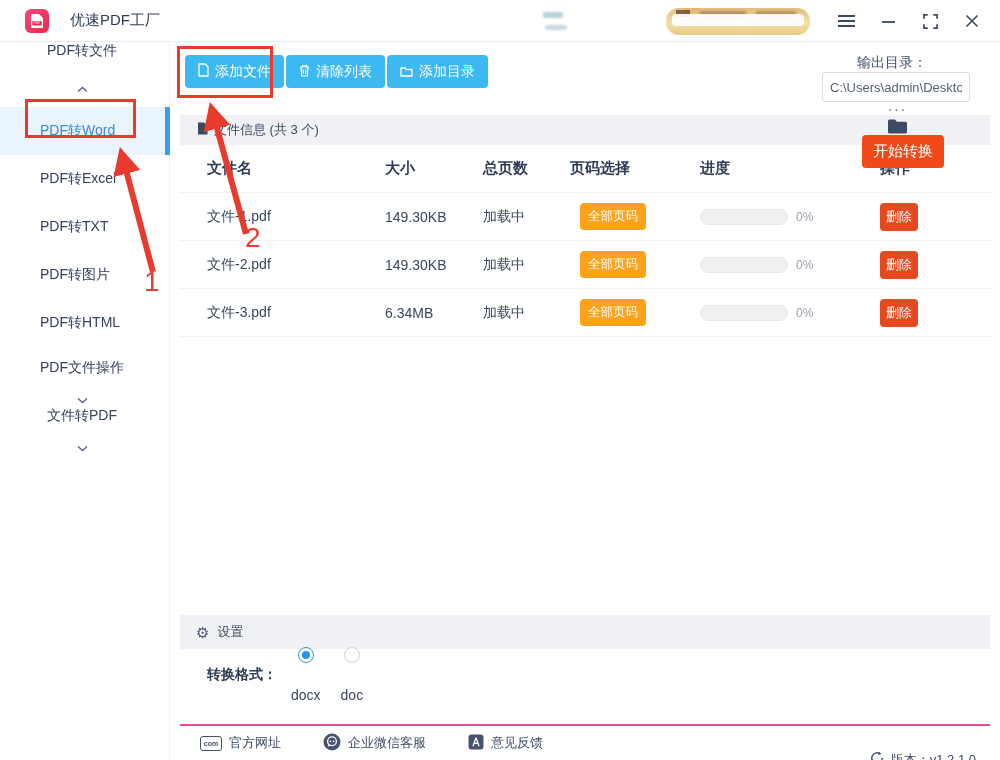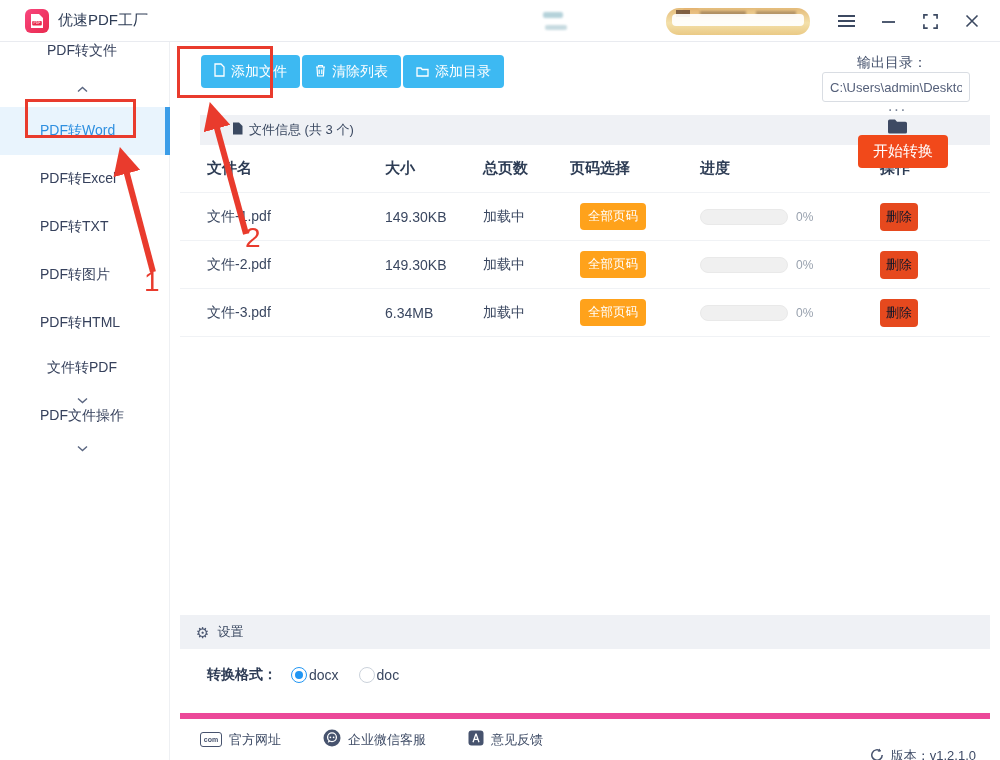--- a/index.html
+++ b/index.html
@@ -7,21 +7,21 @@
   body {
     font-family:"Liberation Sans","DejaVu Sans",sans-serif;
     background:#fff; color:#33405A; position:relative; overflow:hidden;
   }
 
   
   .topbar { position:absolute; left:0; top:0; width:1000px; height:42px;
     background:#fff; border-bottom:1px solid #E9EBF0; display:flex; align-items:center; z-index:5;}
   .logo { margin-left:25px; width:24px; height:24px; border-radius:6px;
     background:linear-gradient(135deg,#F8467E,#E92A4E); display:flex; align-items:center; justify-content:center; flex:0 0 auto;}
-  .app-title { margin-left:9px; font-size:15px; color:#2E3C55; }
+  .app-title { margin-left:21px; font-size:15px; color:#2E3C55; }
 
   
   .redact { position:absolute; z-index:6; pointer-events:none; }
   .r-teal1 { left:543px; top:12px; width:20px; height:6px; background:#79aebd; opacity:.55; filter:blur(1px); border-radius:2px;}
   .r-teal2 { left:545px; top:25px; width:22px; height:5px; background:#8fb6c2; opacity:.5; filter:blur(1px); border-radius:2px;}
   .r-gold { left:666px; top:8px; width:144px; height:27px; border-radius:13px;
     background:linear-gradient(180deg,#E3B873,#F3DFA6 55%,#E9C77F); opacity:.95;}
   .r-gold-wash { left:672px; top:14px; width:132px; height:12px; background:rgba(255,255,255,.92); border-radius:4px;}
   .r-gold-mark1 { left:676px; top:10px; width:14px; height:7px; background:#5d3f2e; opacity:.75; filter:blur(.5px);}
   .r-gold-mark2 { left:700px; top:11px; width:46px; height:5px; background:#6b4b33; opacity:.45; filter:blur(1px);}
@@ -41,65 +41,65 @@
   .side-item { height:48px; display:flex; align-items:center; padding-left:40px;
     font-size:14px; color:#36415C; cursor:pointer; position:relative;}
   .side-item.selected { background:#E9F4FD; color:#2E8FE0;margin-top:11px; }
   .side-item.selected::after { content:""; position:absolute; right:-1px; top:0; bottom:0; width:5px; background:#3B9DE8; }
   .side-gap { height:12px; }
 
   
   .main { position:absolute; left:171px; top:42px; right:0; bottom:0; background:#fff; }
 
   .toolbar { position:relative; height:58px; }
-  .btn-group { position:absolute; left:30px; top:13px; display:flex; gap:2px; }
+  .btn-group { position:absolute; left:14px; top:13px; display:flex; gap:2px; }
   .blue-btn { height:33px; background:#3DB9F2; color:#fff; border:none; border-radius:4px;
     font-size:14px; display:flex; align-items:center; gap:6px; padding:0 13px;
     font-family:inherit; cursor:pointer;}
   .out-group { position:absolute; right:30px; top:12px; display:flex; align-items:center;flex-direction:column; }
   .out-label { font-size:14px; color:#43506B; }
   .out-input { width:148px; height:30px; border:1px solid #D9DDE3; border-radius:3px;
     font-size:13px; color:#55607A; padding:0 7px; margin-left:8px; font-family:inherit;}
   .more-btn { margin-left:10px; font-size:16px; color:#7A8598; letter-spacing:1px;
     background:none; border:none; cursor:pointer; font-family:inherit; line-height:1;}
   .folder-btn { margin-left:10px; background:none; border:none; cursor:pointer; display:flex; align-items:center;}
-  .start-btn { margin-left:22px; width:90px; height:33px; background:#F1491A; color:#fff;
+  .start-btn { margin-left:22px; width:82px; height:33px; background:#F1491A; color:#fff;
     border:none; border-radius:4px; font-size:15px; cursor:pointer; font-family:inherit;}
 
   .table-wrap { margin:15px 10px 0 9px; }
   .info-bar { height:30px; background:#EFF1F5; display:flex; align-items:center; gap:6px;
-    padding-left:32px; font-size:13px; color:#3B4961;margin-left:20px;}
+    padding-left:17px; font-size:13px; color:#3B4961;}
   .grid-row { display:grid; grid-template-columns:178px 98px 87px 130px 180px 1fr;
     align-items:center; padding-left:27px; height:48px; }
   .thead { font-weight:bold; font-size:15px; color:#2E3D55; border-bottom:1px solid #F0F2F5;}
   .trow { font-size:14px; color:#3A4760; border-bottom:1px solid #F0F2F5; }
   .pagesel-btn { width:66px; height:27px; background:#FFA21B; color:#fff; border:none;
     border-radius:4px; font-size:12.5px; margin-left:10px; cursor:pointer; font-family:inherit;}
   .prog-cell { display:flex; align-items:center; gap:8px; }
   .prog-track { width:88px; height:16px; background:#F0F0F0; border:1px solid #E9E9E9; border-radius:8px; }
   .prog-pct { font-size:12px; color:#98A1AE; }
-  .del-btn { width:38px; height:28px; background:#E6491E; color:#0f172a; border:none;
+  .del-btn { width:38px; height:28px; background:#E6491E; color:#ffffff; border:none;
     border-radius:4px; font-size:13px; cursor:pointer; font-family:inherit;}
 
   .settings-bar { position:absolute; left:9px; right:10px; top:573px; height:34px;
     background:#EFF1F5; display:flex; align-items:center; gap:8px; padding-left:16px;
     font-size:13px; color:#3B4961;}
   .gear { font-size:15px; color:#4A5670; line-height:1; }
   .format-row { position:absolute; left:9px; right:10px; top:607px; height:52px;
     display:flex; align-items:center; padding-left:27px; }
   .format-label { font-size:14px; font-weight:bold; color:#2E3C55; }
-  .radio-opt { display:flex; align-items:center; gap:2px; margin-left:14px; font-size:14px; color:#3A4760; cursor:pointer;}
+  .radio-opt { display:flex; align-items:center; gap:24px; margin-left:14px; font-size:14px; color:#3A4760; cursor:pointer;flex-direction:column;}
   .radio-opt + .radio-opt { margin-left:20px; }
   .radio { width:16px; height:16px; border-radius:50%; border:1.5px solid #CBD2DB; background:#fff;
     display:flex; align-items:center; justify-content:center;}
   .radio.on { border-color:#2196F3; }
   .radio.on::after { content:""; width:8px; height:8px; border-radius:50%; background:#2196F3; }
 
-  .footer { position:absolute; left:9px; right:10px; bottom:0; height:47px;
-    border-top:6px solid #ec4899; display:flex; align-items:center; padding:0 14px 0 20px;
+  .footer { position:absolute; left:9px; right:10px; bottom:0; height:36px;
+    border-top:2px solid #ec4899; display:flex; align-items:center; padding:0 14px 0 20px;
     font-size:13px; color:#3F4C66;}
   .foot-link { display:flex; align-items:center; gap:7px; cursor:pointer; }
   .foot-link + .foot-link { margin-left:42px; }
   .com-badge { display:inline-flex; align-items:center; justify-content:center;
     width:22px; height:15px; border:1.5px solid #47536E; border-radius:3px;
     font-size:7px; font-weight:bold; color:#47536E; }
   .version { margin-left:auto; display:flex; align-items:center; gap:7px; font-size:13px; color:#3E4B66;margin-top:33px;}
 
   
   .anno-box { position:absolute; border:3px solid #E93B2D; z-index:40; pointer-events:none;}
@@ -175,27 +175,27 @@
     <span>PDF转TXT</span>
   </div>
   <div class="side-item">
     <span>PDF转图片</span>
   </div>
   <div class="side-item">
     <span>PDF转HTML</span>
   </div>
   <div class="side-gap"></div>
   <div class="side-group low">
-    <span>文件转PDF</span>
+    <span>PDF文件操作</span>
     <span><svg width="11" height="7" viewBox="0 0 11 7" fill="none" stroke="#5A6680" stroke-width="1.4">
           <path d="M1 1.5 L5.5 5.5 L10 1.5"></path>
         </svg></span>
   </div>
   <div class="side-group low">
-    <span>PDF文件操作</span>
+    <span>文件转PDF</span>
     <span><svg width="11" height="7" viewBox="0 0 11 7" fill="none" stroke="#5A6680" stroke-width="1.4">
           <path d="M1 1.5 L5.5 5.5 L10 1.5"></path>
         </svg></span>
   </div>
 </div>
 
 <div class="main">
 
   <div class="toolbar">
     <div class="btn-group">

